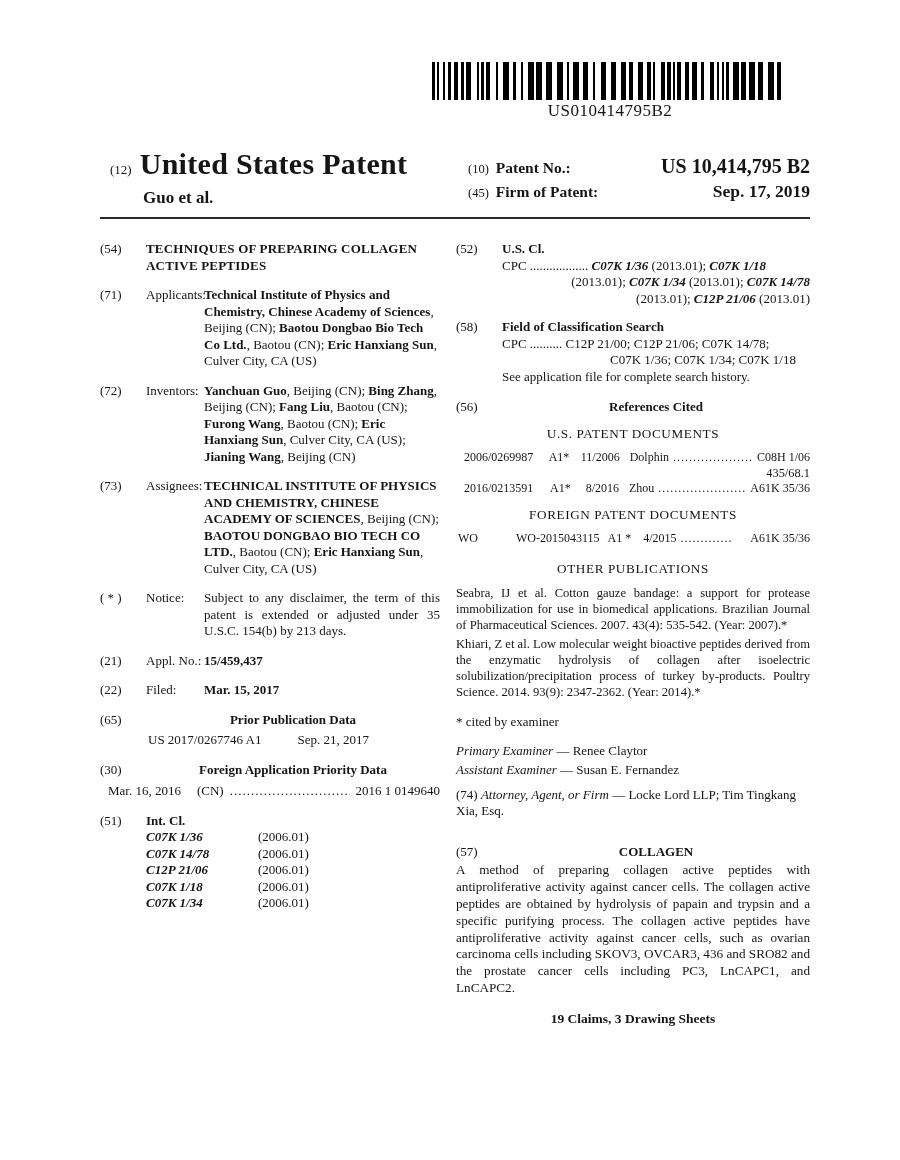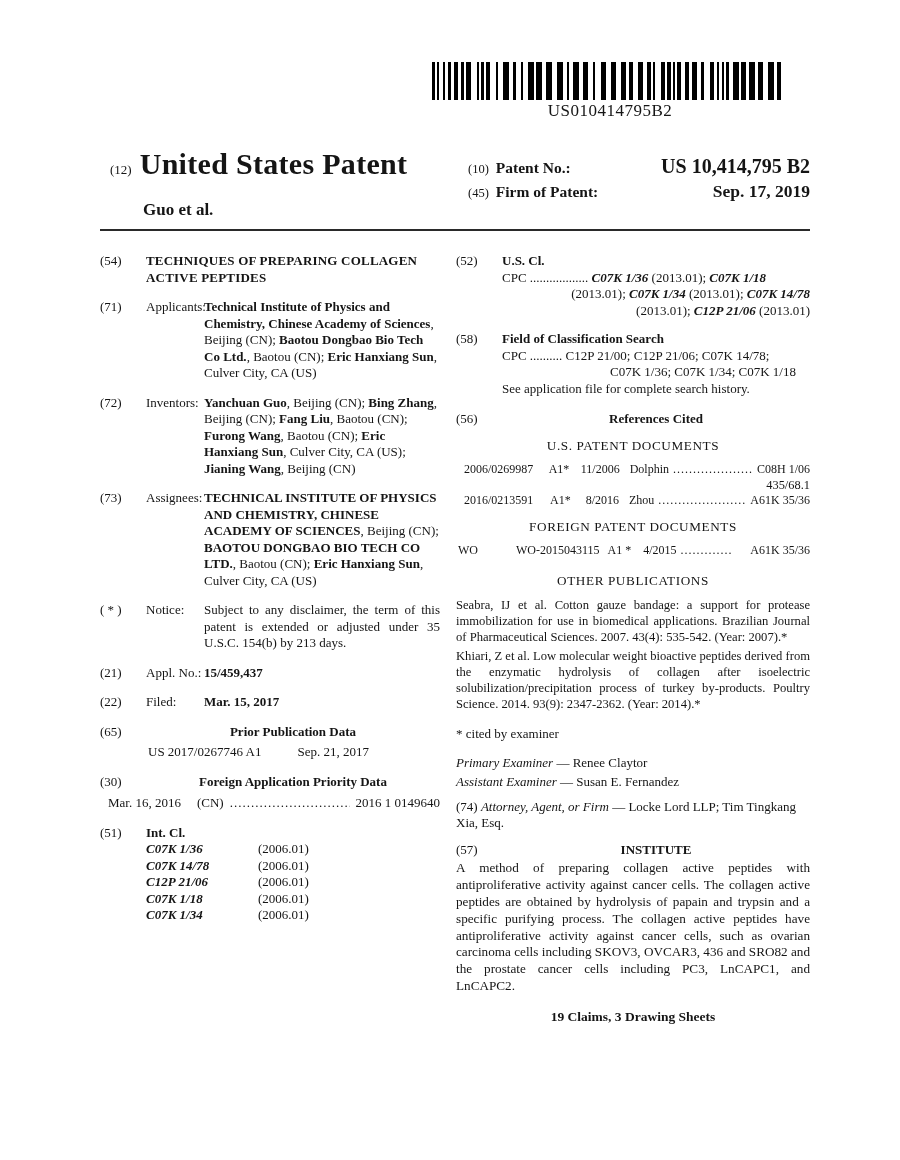--- a/index.html
+++ b/index.html
@@ -12,21 +12,21 @@
   .barcode{height:38px;display:flex;align-items:stretch;overflow:hidden;}
   .barcode > div{flex:0 0 auto;height:100%;}
   .barcode-text{font-size:17px;letter-spacing:.5px;margin-top:1px;}
 
   
   .header{display:flex;justify-content:space-between;margin-top:26px;}
   .h-left{padding-left:10px;}
   .h-line1{display:flex;align-items:baseline;}
   .h-kind{font-size:13px;}
   .h-title{font-size:30px;font-weight:bold;margin-left:8px;letter-spacing:.3px;}
-  .h-authors{font-size:17px;font-weight:bold;margin-left:33px;margin-top:19px;}
+  .h-authors{font-size:17px;font-weight:bold;margin-left:33px;margin-top:7px;}
   .h-right{width:342px;margin-top:8px;}
   .h-row{display:flex;align-items:baseline;margin-bottom:3px;}
   .h-num{font-size:12.5px;}
   .h-lbl{font-size:15.5px;font-weight:bold;margin-left:7px;}
   .h-val{margin-left:auto;font-weight:bold;font-size:20px;}
   .h-val.date{font-size:17.5px;}
 
   .rule{border-top:2px solid #2a2a2a;margin-top:9px;}
 
   
@@ -69,21 +69,21 @@
   .r-cls{white-space:nowrap;}
   .r-cls2{font-size:12.4px;line-height:15.5px;text-align:right;}
   .f-country{width:58px;padding-left:2px;}
   .f-num{white-space:nowrap;}
   .f-kind{margin-left:8px;white-space:nowrap;}
   .f-date{margin-left:12px;white-space:nowrap;}
 
   .otherpub{font-size:12.6px;line-height:16.2px;text-align:justify;margin-bottom:2px;}
   .citednote{margin:14px 0 12px 0;}
   .examline{margin-bottom:3px;}
-  .attorney{margin-top:8px;margin-bottom:10px;}
+  .attorney{margin-top:8px;margin-bottom:24px;}
   .abstract-text{text-align:justify;margin-top:2px;font-size:13.2px;line-height:16.8px;}
   .claims{font-weight:bold;text-align:center;margin-top:14px;font-size:13.5px;}
 </style>
 </head>
 <body>
 
 <div class="page">
   <div class="content">
 
     <div class="barcode-wrap">
@@ -373,21 +373,21 @@
         <div class="otherpub">Khiari, Z et al. Low molecular weight bioactive peptides derived from the enzymatic hydrolysis of collagen after isoelectric solubilization/precipitation process of turkey by-products. Poultry Science. 2014. 93(9): 2347-2362. (Year: 2014).*</div>
 
         <div class="citednote">* cited by examiner</div>
 
         <div class="examline"><span class="i">Primary Examiner</span><span> — Renee Claytor</span></div>
         <div class="examline"><span class="i">Assistant Examiner</span><span> — Susan E. Fernandez</span></div>
         <div class="attorney"><span>(74) </span><span class="i">Attorney, Agent, or Firm</span><span> — Locke Lord LLP; Tim Tingkang Xia, Esq.</span></div>
 
         <div class="entry" style="margin-bottom:2px;">
           <span class="enum">(57)</span>
-          <div class="b center">INSTITUTE</div>
+          <div class="b center">COLLAGEN</div>
         </div>
         <div class="abstract-text">A method of preparing collagen active peptides with antiproliferative activity against cancer cells. The collagen active peptides are obtained by hydrolysis of papain and trypsin and a specific purifying process. The collagen active peptides have antiproliferative activity against cancer cells, such as ovarian carcinoma cells including SKOV3, OVCAR3, 436 and SRO82 and the prostate cancer cells including PC3, LnCAPC1, and LnCAPC2.</div>
 
         <div class="claims">19 Claims, 3 Drawing Sheets</div>
 
       </div>
     </div>
   </div>
 </div>
 

